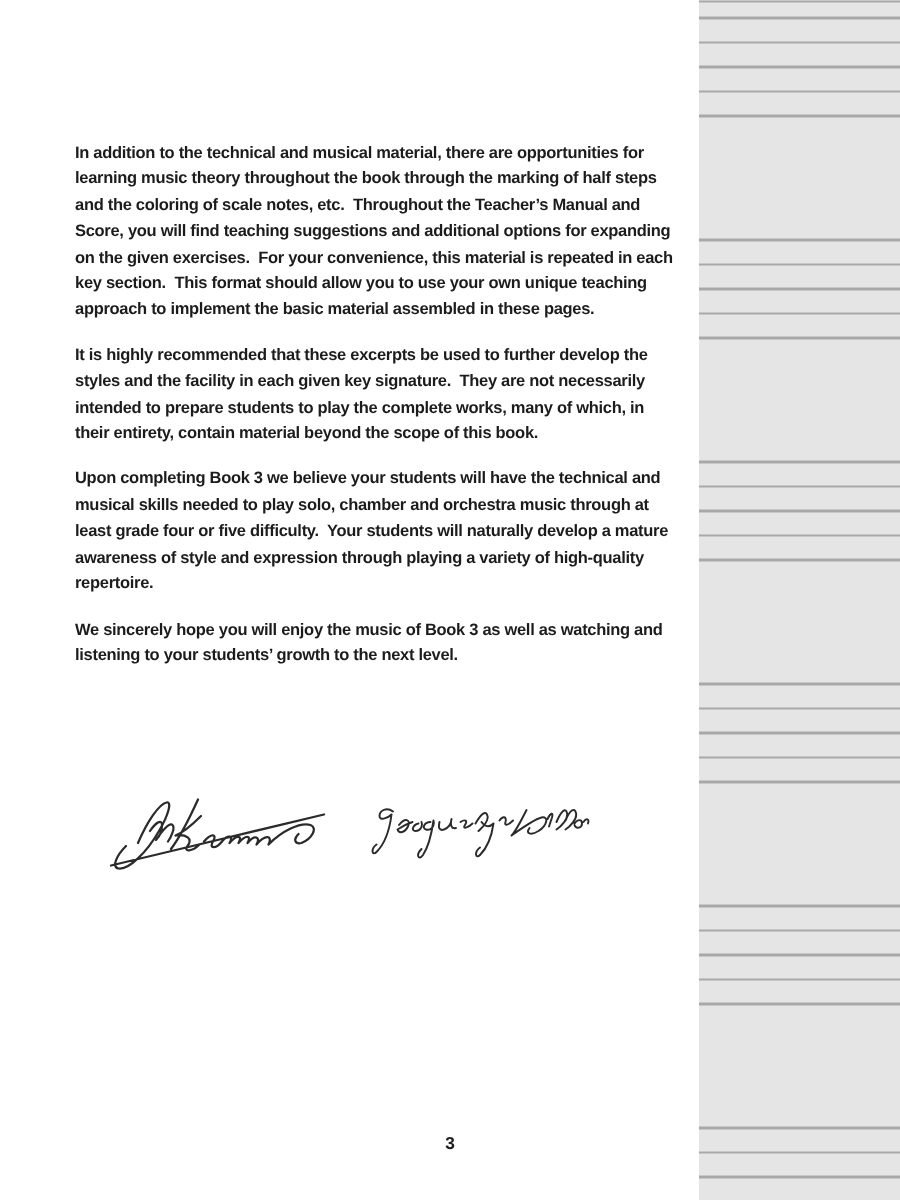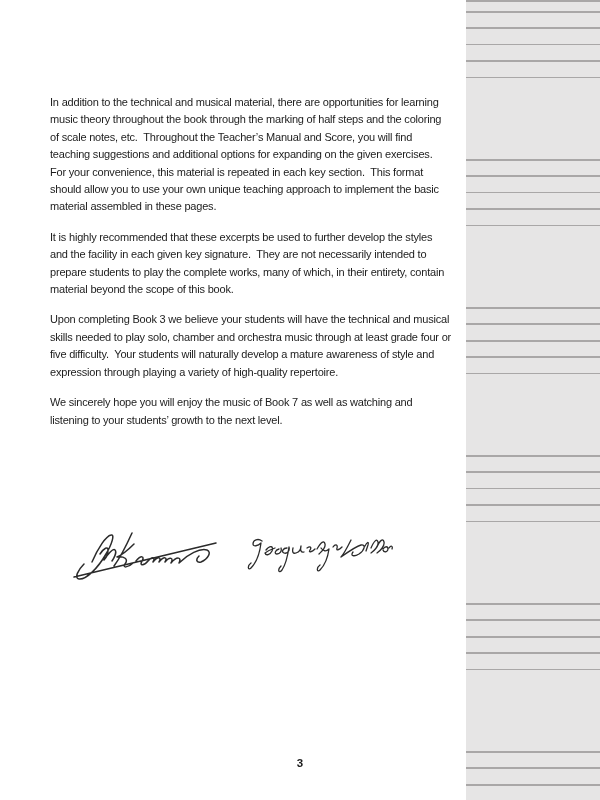--- a/index.html
+++ b/index.html
@@ -13,21 +13,21 @@
   body{
     width:600px;height:800px;overflow:hidden;
     background:var(--page-bg);
     font-family:"Liberation Sans", sans-serif;
   }
   .page{position:relative;width:600px;height:800px;background:var(--page-bg);}
 
   
   .paragraphs{
     position:absolute;left:50px;top:94px;width:402px;
-    font-size:11px;line-height:17.4px;font-weight:400;
+    font-size:11px;line-height:17.4px;font-weight:700;
     letter-spacing:-0.2px;color:var(--text);
   }
   .paragraphs p{margin:0 0 13px 0;white-space:pre-wrap;}
 
   
   .signatures{
     position:absolute;left:70px;top:528px;height:52px;width:330px;
     display:flex;align-items:center;gap:26px;
   }
   .signatures svg{display:block;}
@@ -59,21 +59,21 @@
 </style>
 </head>
 <body>
 
 <div class="page">
 
   <div class="paragraphs">
     <p>In addition to the technical and musical material, there are opportunities for learning music theory throughout the book through the marking of half steps and the coloring of scale notes, etc.  Throughout the Teacher’s Manual and Score, you will find teaching suggestions and additional options for expanding on the given exercises.  For your convenience, this material is repeated in each key section.  This format should allow you to use your own unique teaching approach to implement the basic material assembled in these pages.</p>
     <p>It is highly recommended that these excerpts be used to further develop the styles and the facility in each given key signature.  They are not necessarily intended to prepare students to play the complete works, many of which, in their entirety, contain material beyond the scope of this book.</p>
     <p>Upon completing Book 3 we believe your students will have the technical and musical skills needed to play solo, chamber and orchestra music through at least grade four or five difficulty.  Your students will naturally develop a mature awareness of style and expression through playing a variety of high-quality repertoire.</p>
-    <p>We sincerely hope you will enjoy the music of Book 7 as well as watching and listening to your students’ growth to the next level.</p>
+    <p>We sincerely hope you will enjoy the music of Book 3 as well as watching and listening to your students’ growth to the next level.</p>
   </div>
 
   <div class="signatures">
     <svg width="150" height="52" viewBox="0 0 150 52" role="img" aria-label="J M Kjelland">
       <path class="sig-stroke" stroke-width="1.5" d="
         M22 34 C28 20 36 8 41 7 C45 6 42 16 36 26 C28 40 16 52 9 51 C4 50 8 42 14 36
         M30 26 C34 20 38 18 38 22 C38 26 36 30 34 32 C38 26 43 20 45 22 C47 24 44 30 42 33
         M62 5 C57 16 50 30 44 38
         M64 16 C58 22 52 27 47 29 C54 28 59 31 55 36 C52 40 58 40 63 35
         M66 33 C71 27 75 28 72 33 C69 38 74 38 78 33 C82 28 86 29 83 34 C88 28 92 29 89 34 C94 28 98 29 95 34 C100 28 104 30 101 35 C107 28 112 29 109 35

